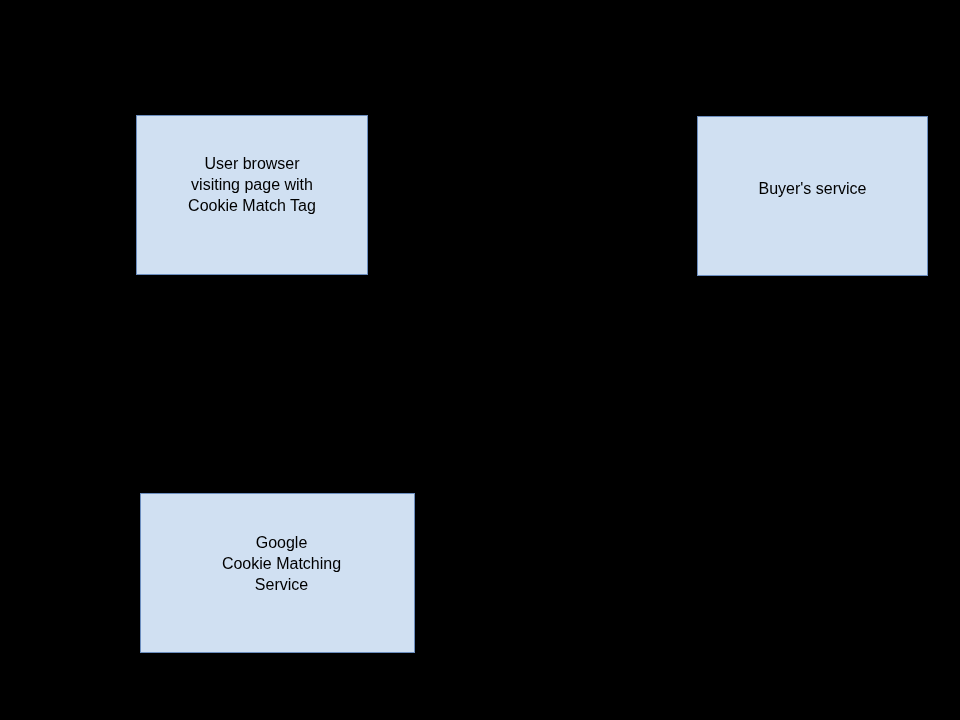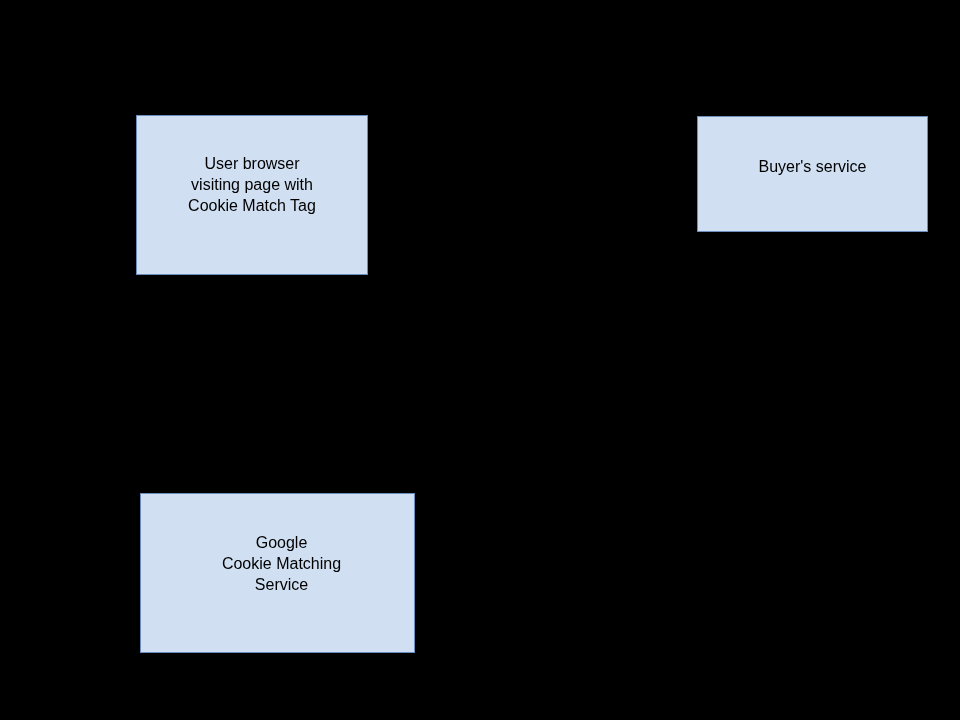--- a/index.html
+++ b/index.html
@@ -37,21 +37,21 @@
     line-height: 21px;
     font-family: "Liberation Sans", "DejaVu Sans", sans-serif;
     white-space: pre-line;
     text-align: center;
     padding: 0 11px;
     box-sizing: border-box;
   }
 
   
   #node-user-browser     { left: 136px; top: 115px; width: 232px; height: 160px; }
-  #node-buyers-service   { left: 697px; top: 116px; width: 231px; height: 116px; }
+  #node-buyers-service   { left: 697px; top: 116px; width: 231px; height: 160px; }
   #node-google-cms       { left: 140px; top: 493px; width: 275px; height: 160px; }
 
   
   #node-user-browser   .node-label { transform: translateY(-11px); }
   #node-buyers-service .node-label { transform: translateY(-8px); }
   #node-google-cms     .node-label { transform: translateY(-10px) translateX(4px); }
 
   
   .edge-layer {
     position: absolute;

